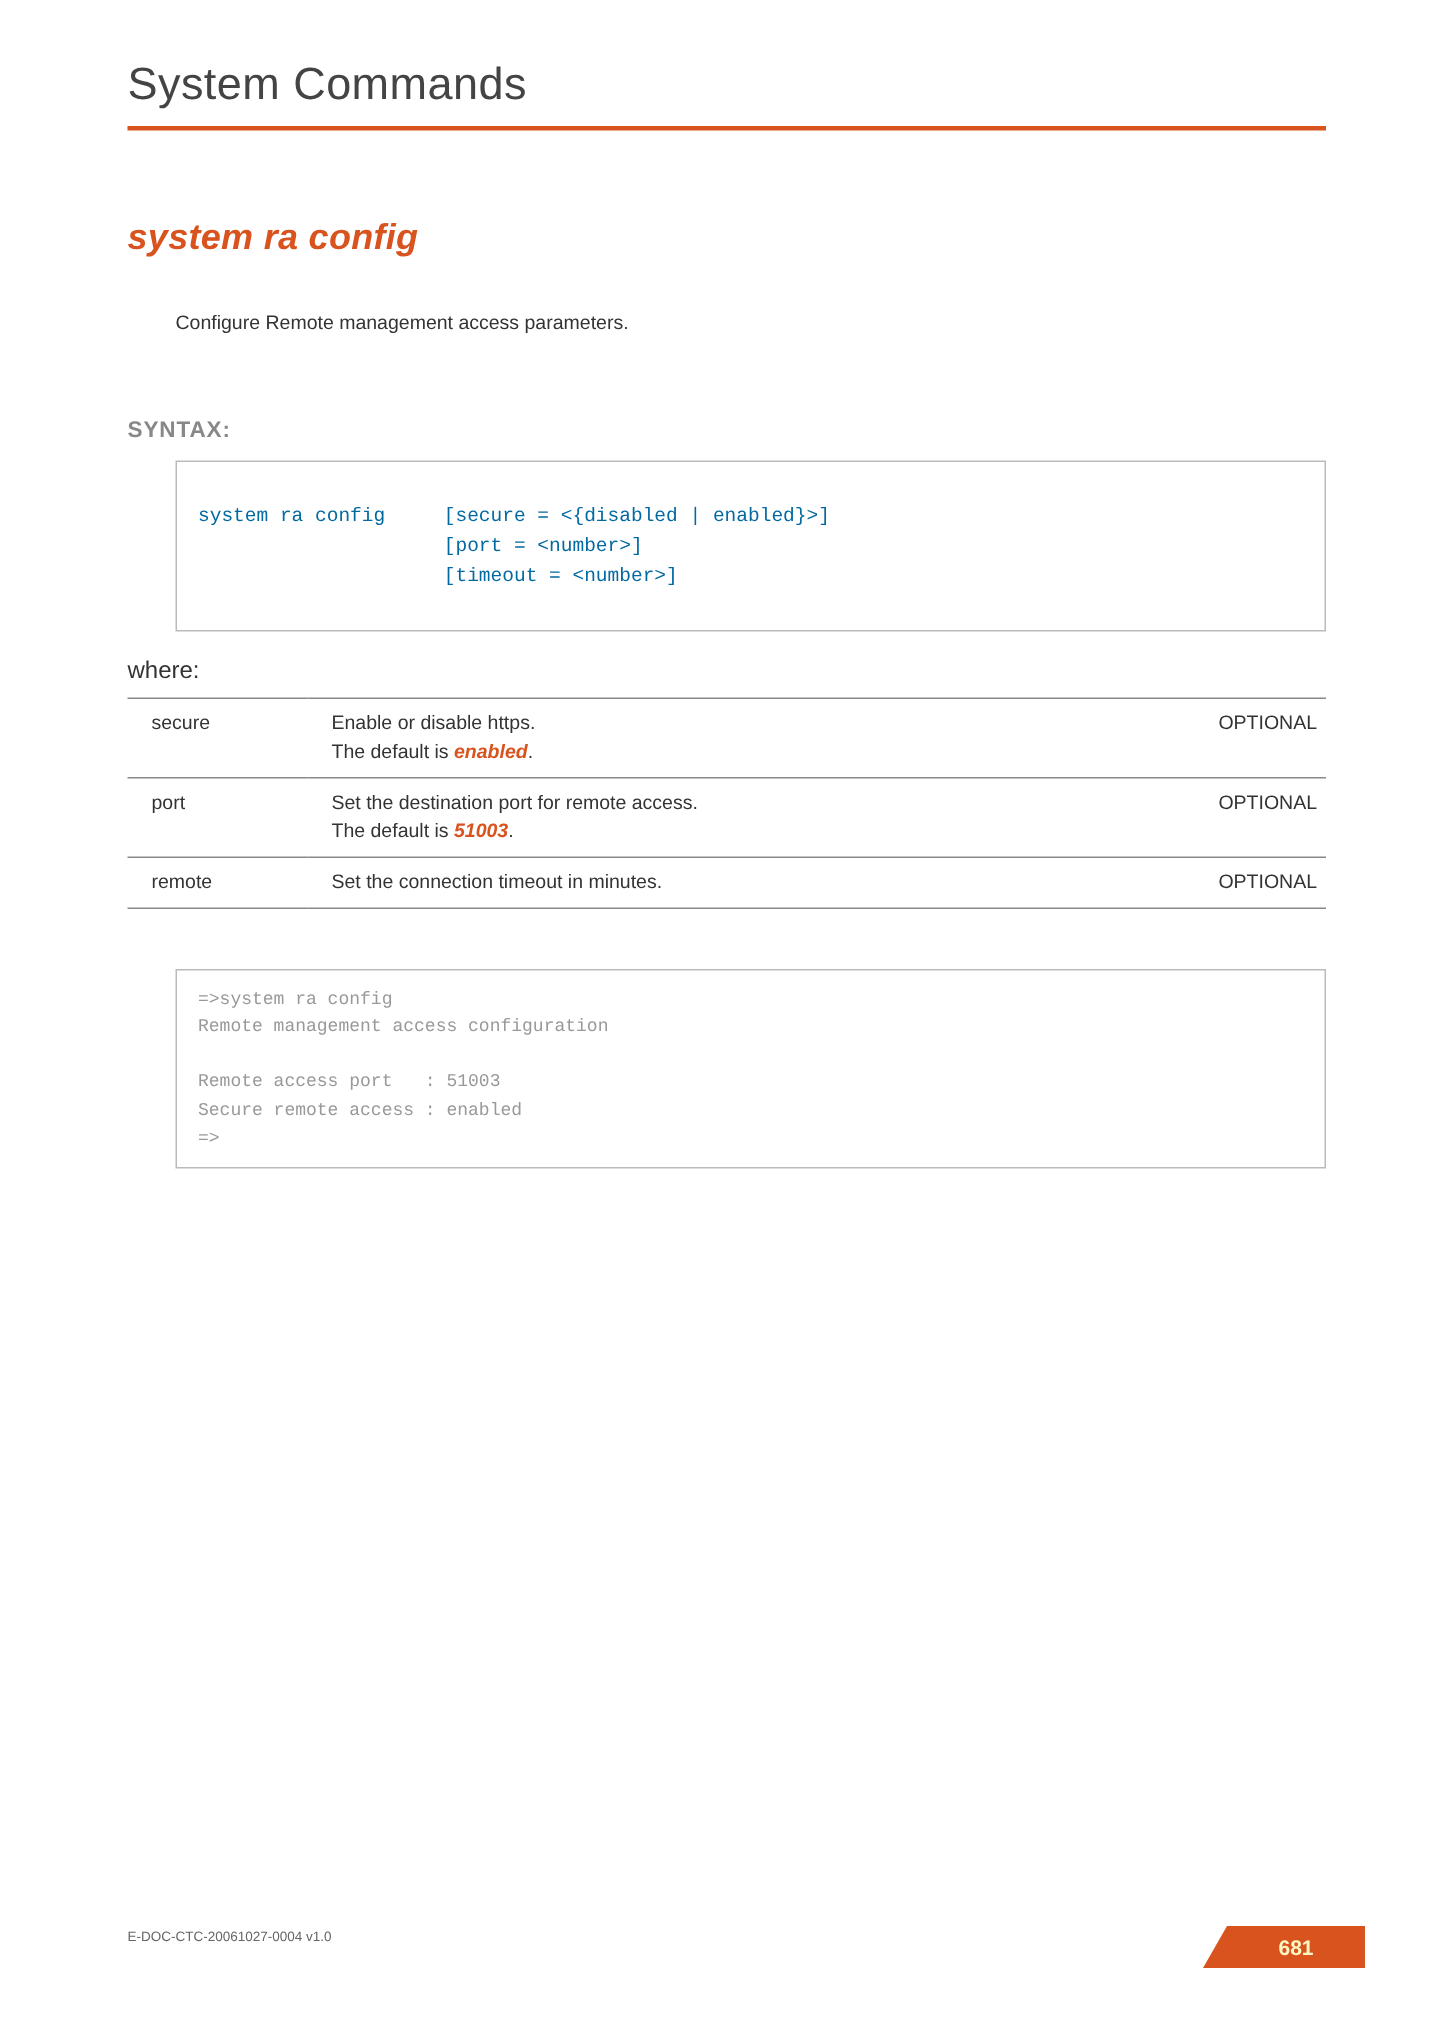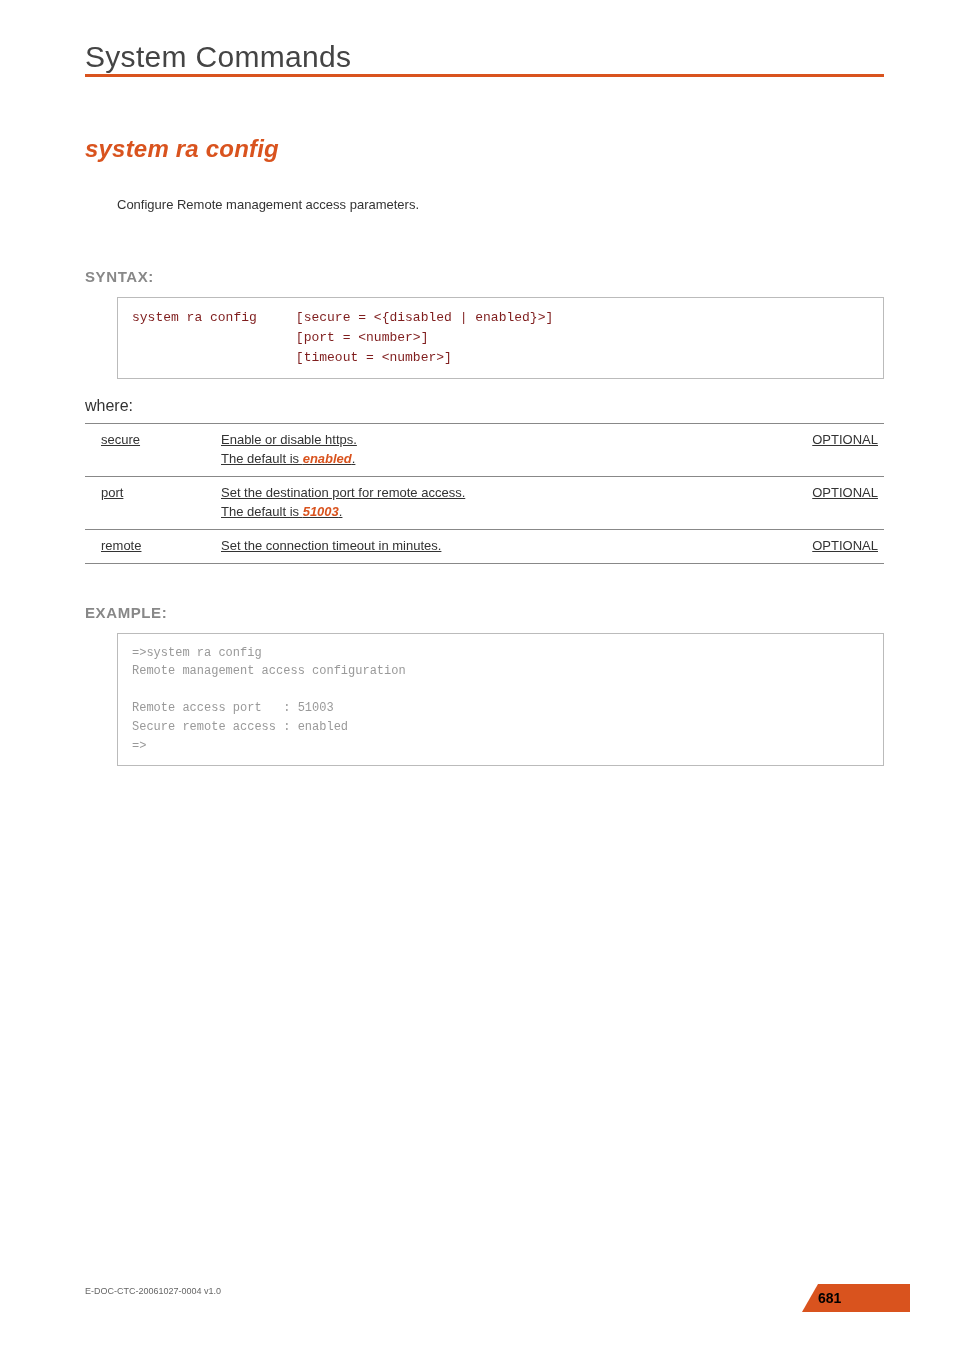--- a/index.html
+++ b/index.html
@@ -11,20 +11,21 @@
     color: #333;
     position: relative;
   }
   .page {
     padding: 40px 70px 0 85px;
   }
   .page-title {
     font-size: 30px;
     font-weight: 400;
     color: #444;
+    margin-bottom: 10px;
     letter-spacing: 0.3px;
   }
   .orange-rule {
     border: none;
     border-top: 3px solid #d9531e;
     margin-bottom: 58px;
   }
   .command-title {
     font-size: 24px;
     font-weight: 700;
@@ -43,41 +44,40 @@
     font-size: 15px;
     font-weight: 700;
     color: #888;
     letter-spacing: 0.6px;
     margin-bottom: 12px;
   }
   .syntax-box {
     border: 1px solid #bbb;
     margin-left: 32px;
     margin-bottom: 18px;
-    padding: 10px 14px;
+    padding: 26px 14px;
     font-family: "Courier New", monospace;
     font-size: 13px;
-    color: #7f1d1d;
+    color: #0369a1;
     line-height: 1.55;
     white-space: pre;
   }
   .where {
     font-size: 16px;
     color: #333;
     margin-bottom: 8px;
   }
   .params-table {
     width: 100%;
     border-collapse: collapse;
     margin-left: 0;
     margin-bottom: 40px;
   }
   .params-table tr {
     border-top: 1px solid #888;
-    text-decoration: underline;
   }
   .params-table tr:last-child {
     border-bottom: 1px solid #888;
   }
   .params-table td {
     padding: 7px 6px 7px 16px;
     font-size: 13px;
     color: #333;
     vertical-align: top;
     line-height: 1.45;
@@ -118,24 +118,24 @@
     left: 0;
     bottom: 16px;
   }
   .footer-flag {
     position: absolute;
     right: 0;
     bottom: 0;
     width: 92px;
     height: 28px;
     background: #d9531e;
-    color: #000000;
+    color: #fef9c3;
     font-size: 14px;
     font-weight: 700;
-    text-align: left;
+    text-align: center;
     line-height: 28px;
   }
   .footer-flag::before {
     content: "";
     position: absolute;
     left: -16px;
     top: 0;
     width: 0;
     height: 0;
     border-top: 28px solid transparent;
@@ -178,21 +178,20 @@
     <tr>
       <td class="name">remote</td>
       <td>
         <span>Set the connection timeout in minutes.</span><span class="emph"></span><span></span>
       </td>
       <td class="opt">OPTIONAL</td>
     </tr>
   </tbody>
     </table>
 
-  <div class="section-heading">EXAMPLE:</div>
   <div class="example-box">=&gt;system ra config
 Remote management access configuration
 
 Remote access port   : 51003
 Secure remote access : enabled
 =&gt;</div>
 </div>
 
 <div class="footer">
   <div class="footer-doc">E-DOC-CTC-20061027-0004 v1.0</div>

